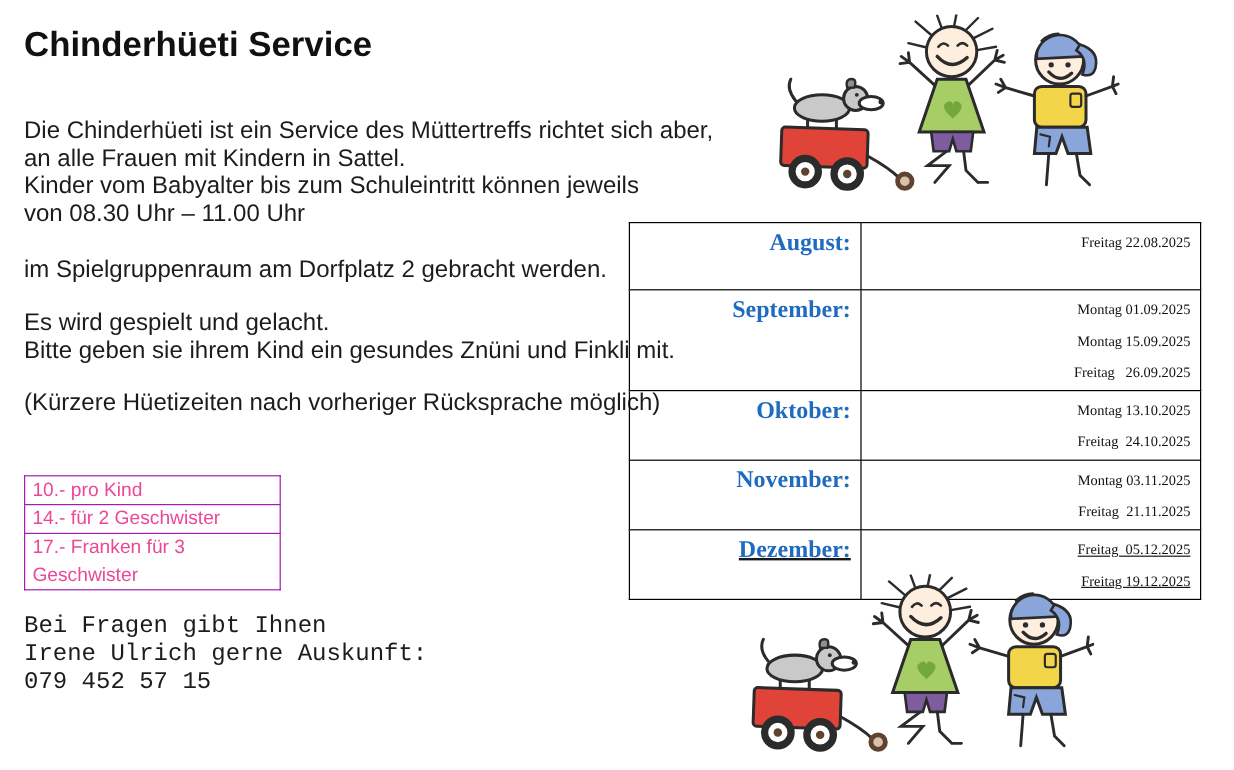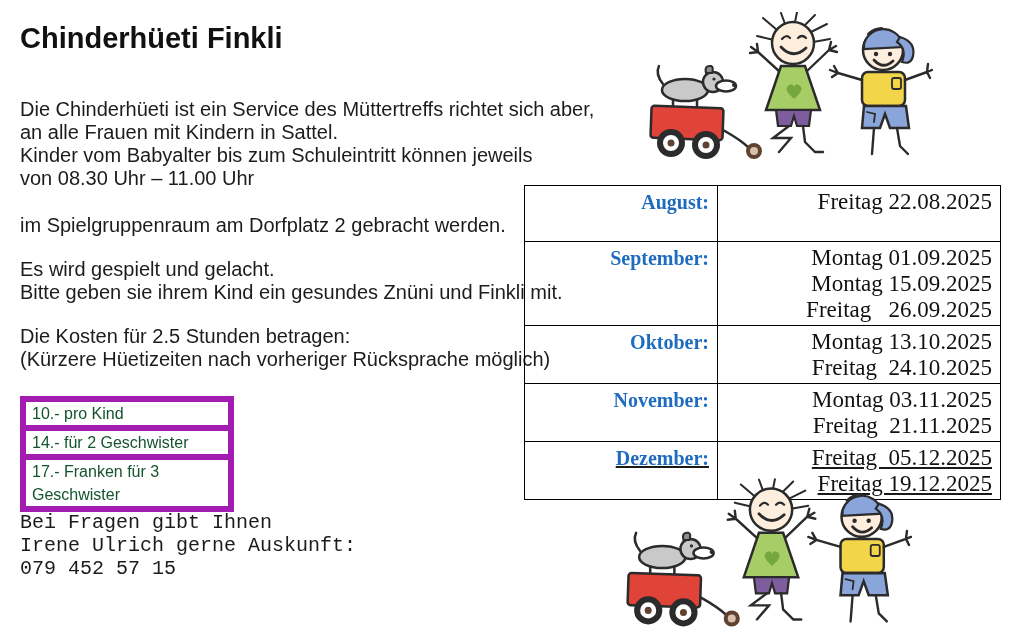--- a/index.html
+++ b/index.html
@@ -17,34 +17,34 @@
   .bodytext { font-size: 20px; line-height: 23px; color: #1c1c1c; }
   .para1 { left: 20px; top: 98px; }
   .para2 { left: 20px; top: 214px; }
   .para3 { left: 20px; top: 258px; }
   .para4 { left: 20px; top: 325px; }
   .contact { left: 20px; top: 511px; font-family: Liberation Mono, monospace; }
 
   table { border-collapse: collapse; }
   .price-table { left: 20px; top: 396px; width: 214px; }
   .price-table td {
-    border: 6px solid #a21caf; padding: 0 6px;
-    font-size: 16px; line-height: 23px; color: #14532d;
+    border: 1px solid #a21caf; padding: 0 6px;
+    font-size: 16px; line-height: 23px; color: #ec4899;
   }
   .price-table tr.single td { height: 22px; }
 
   .schedule-table {
     left: 524px; top: 185px; width: 477px;
     font-family: "Liberation Serif", serif; table-layout: fixed; text-align: right;
   }
   .schedule-table td {
     border: 1px solid #000; vertical-align: top; padding: 3px 8px 2px 10px;
   }
   .month-label { color: #1f6bbf; font-weight: bold; font-size: 20px; line-height: 26px; }
-  .date-line { font-size: 23px; line-height: 26px; color: #111111; white-space: pre-wrap; }
+  .date-line { font-size: 12px; line-height: 26px; color: #111111; white-space: pre-wrap; }
   tr.r-aug { height: 56px; }
   tr.r-sep { height: 79px; }
   tr.r-okt { height: 53px; }
   tr.r-nov { height: 52px; }
   tr.r-dez { height: 53px; text-decoration: underline; }
 
   .clip-top    { left: 643px; top: 12px;  width: 290px; height: 150px; }
   .clip-bottom { left: 620px; top: 478px; width: 292px; height: 152px; }
 </style>
 </head>
@@ -95,21 +95,21 @@
       <path d="M219,68 L195,61 M195,61 l-8,-3 M195,61 l-4,-7 M195,61 l-6,4" stroke-width="2.4"></path>
       <path d="M262,68 L284,60 M284,60 l5,-2 M284,60 l1,-8 M284,60 l3,6" stroke-width="2.4"></path>
       <path d="M221,94 L263,94 L266,116 L247,116 L242,102 L237,116 L219,116 Z" fill="#8aa5da" stroke-width="2.5"></path>
       <path d="M224,100 l8,2 l-1,8" stroke-width="1.8"></path>
       <path d="M231,116 L229,142" stroke-width="2.4"></path>
       <path d="M254,116 L257,134 L265,142" stroke-width="2.4"></path>
     </g>
   </symbol>
 </svg>
 
-<div class="abs page-title">Chinderhüeti Finkli</div>
+<div class="abs page-title">Chinderhüeti Service</div>
 
 <svg class="abs clip-top" viewBox="0 0 290 150">
   <use href="#kids-art"></use>
 </svg>
 
 <div class="abs bodytext para1">
   <div>Die Chinderhüeti ist ein Service des Müttertreffs richtet sich aber,</div>
   <div>an alle Frauen mit Kindern in Sattel.</div>
   <div>Kinder vom Babyalter bis zum Schuleintritt können jeweils</div>
   <div>von 08.30 Uhr – 11.00 Uhr</div>
@@ -118,21 +118,20 @@
 <div class="abs bodytext para2">
   <div>im Spielgruppenraum am Dorfplatz 2 gebracht werden.</div>
 </div>
 
 <div class="abs bodytext para3">
   <div>Es wird gespielt und gelacht.</div>
   <div>Bitte geben sie ihrem Kind ein gesundes Znüni und Finkli mit.</div>
 </div>
 
 <div class="abs bodytext para4">
-  <div>Die Kosten für 2.5 Stunden betragen:</div>
   <div>(Kürzere Hüetizeiten nach vorheriger Rücksprache möglich)</div>
 </div>
 
 <table class="abs price-table">
   <tbody>
     <tr class="single">
       <td>
         <div>10.- pro Kind</div>
       </td>
     </tr>

